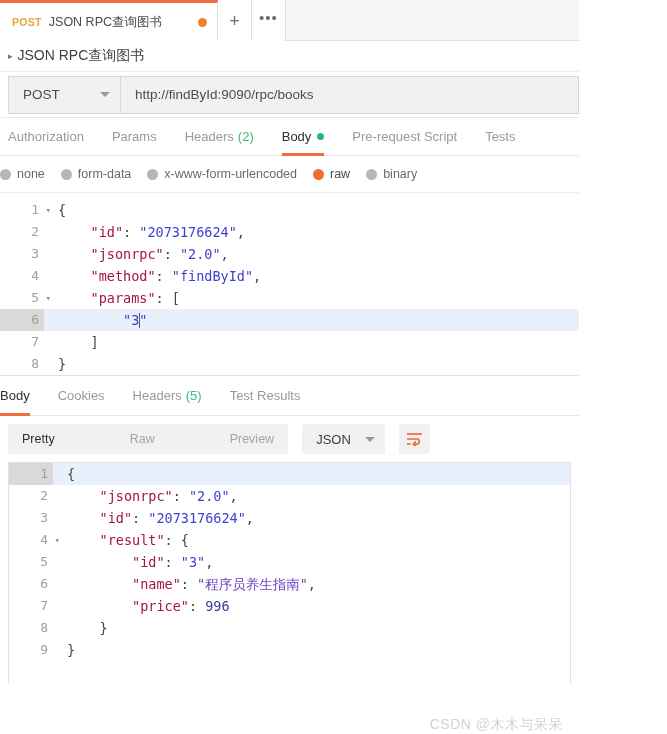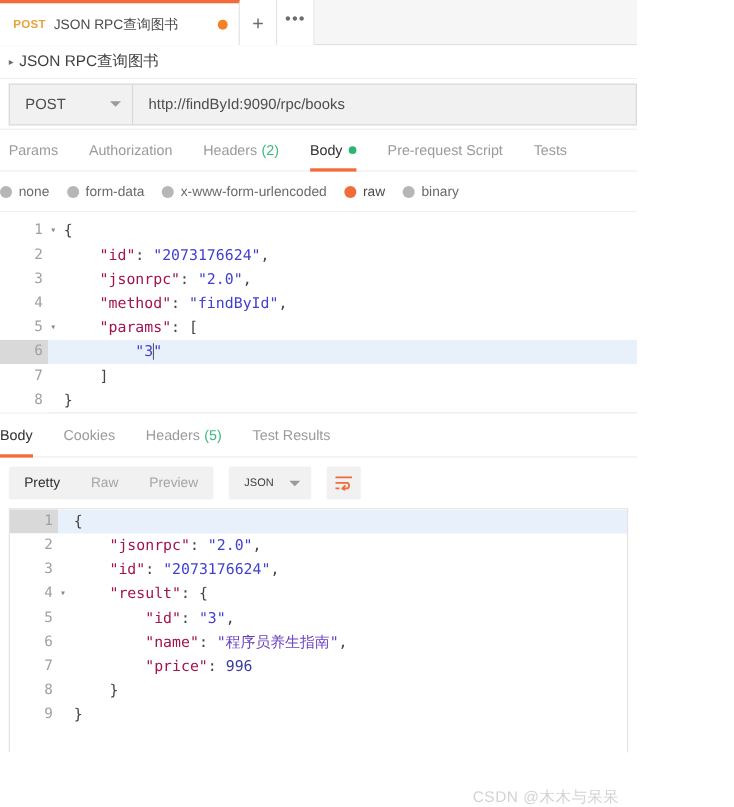--- a/index.html
+++ b/index.html
@@ -240,36 +240,37 @@
     display: flex; align-items: center;
     padding-left: 8px;
     background: #fff;
   }
   .seg {
     display: flex;
     background: #f1f1f1;
     border-radius: 2px;
     height: 30px;
     align-items: stretch;
+    gap: 47px;
   }
   .seg .s-item {
     display: flex; align-items: center;
     padding: 0 14px;
     font-size: 12.5px;
     color: #a5a5a5;
   }
   .seg .s-item.active { color: #2f2f2f; }
   .fmt-box {
     display: flex; align-items: center;
     background: #f1f1f1;
     height: 30px;
     border-radius: 2px;
     padding: 0 10px 0 14px;
     margin-left: 14px;
-    font-size: 10px;
+    font-size: 13px;
     color: #3d3d3d;
   }
   .fmt-box .caret-dn { margin-left: 14px; }
   .wrap-btn {
     width: 31px; height: 30px;
     background: #f1f1f1;
     border-radius: 2px;
     margin-left: 14px;
     display: flex; align-items: center; justify-content: center;
   }
@@ -316,24 +317,24 @@
   <div class="urlrow">
     <div class="method-box">
       <span class="method-label">POST</span>
       <span class="caret-dn"></span>
     </div>
     <div class="url-box">http://findById:9090/rpc/books</div>
   </div>
 
   <div class="reqtabs" id="req-tabs">
       <div class="rt">
+        <span>Authorization</span>
+      </div>
+      <div class="rt">
         <span>Params</span>
-      </div>
-      <div class="rt">
-        <span>Authorization</span>
       </div>
       <div class="rt">
         <span>Headers</span>
         <span class="cnt-green">(2)</span>
       </div>
       <div class="rt active">
         <span>Body</span>
         <span class="dot-green"></span>
       </div>
       <div class="rt">

